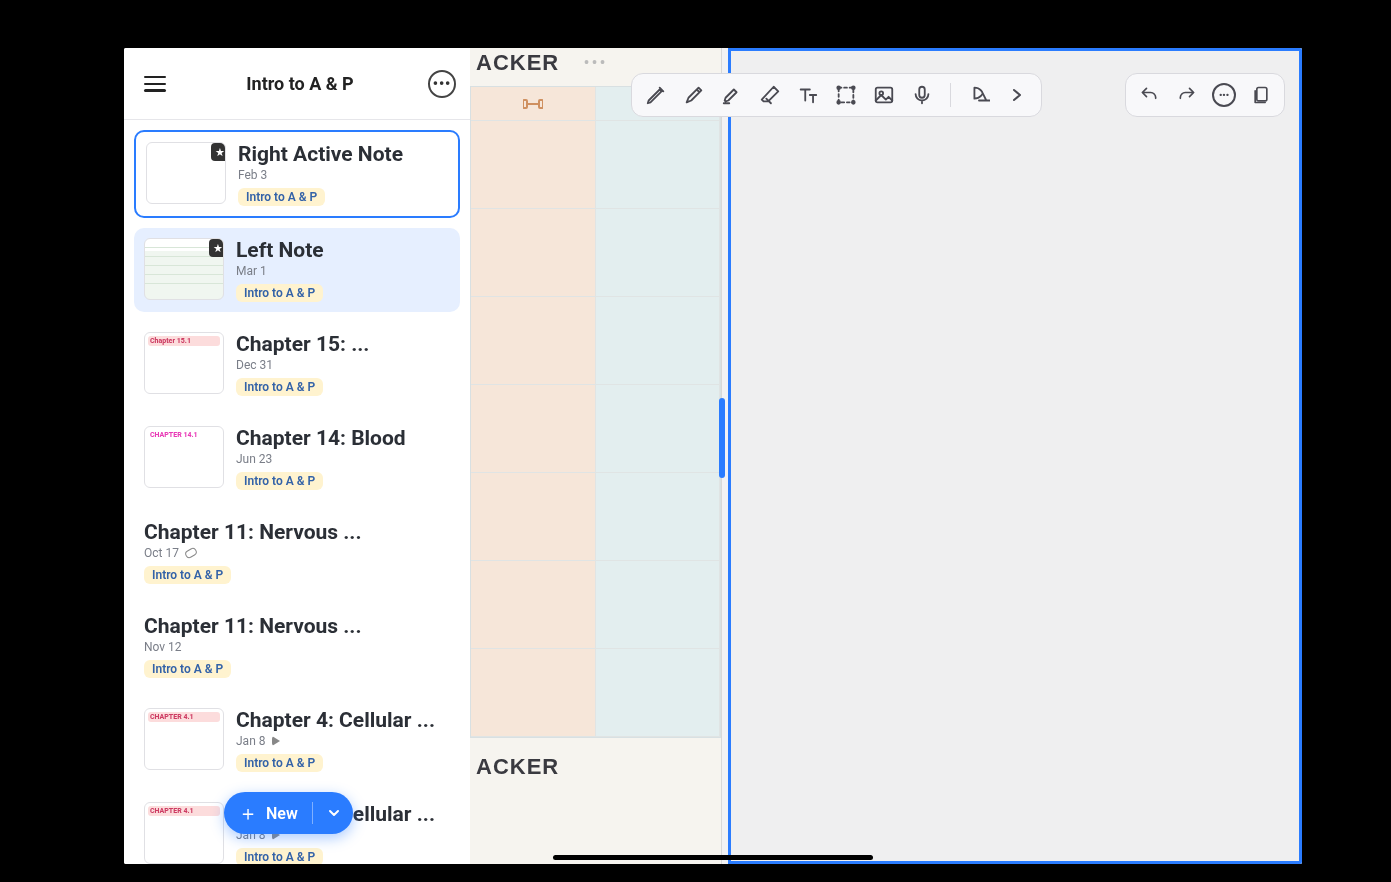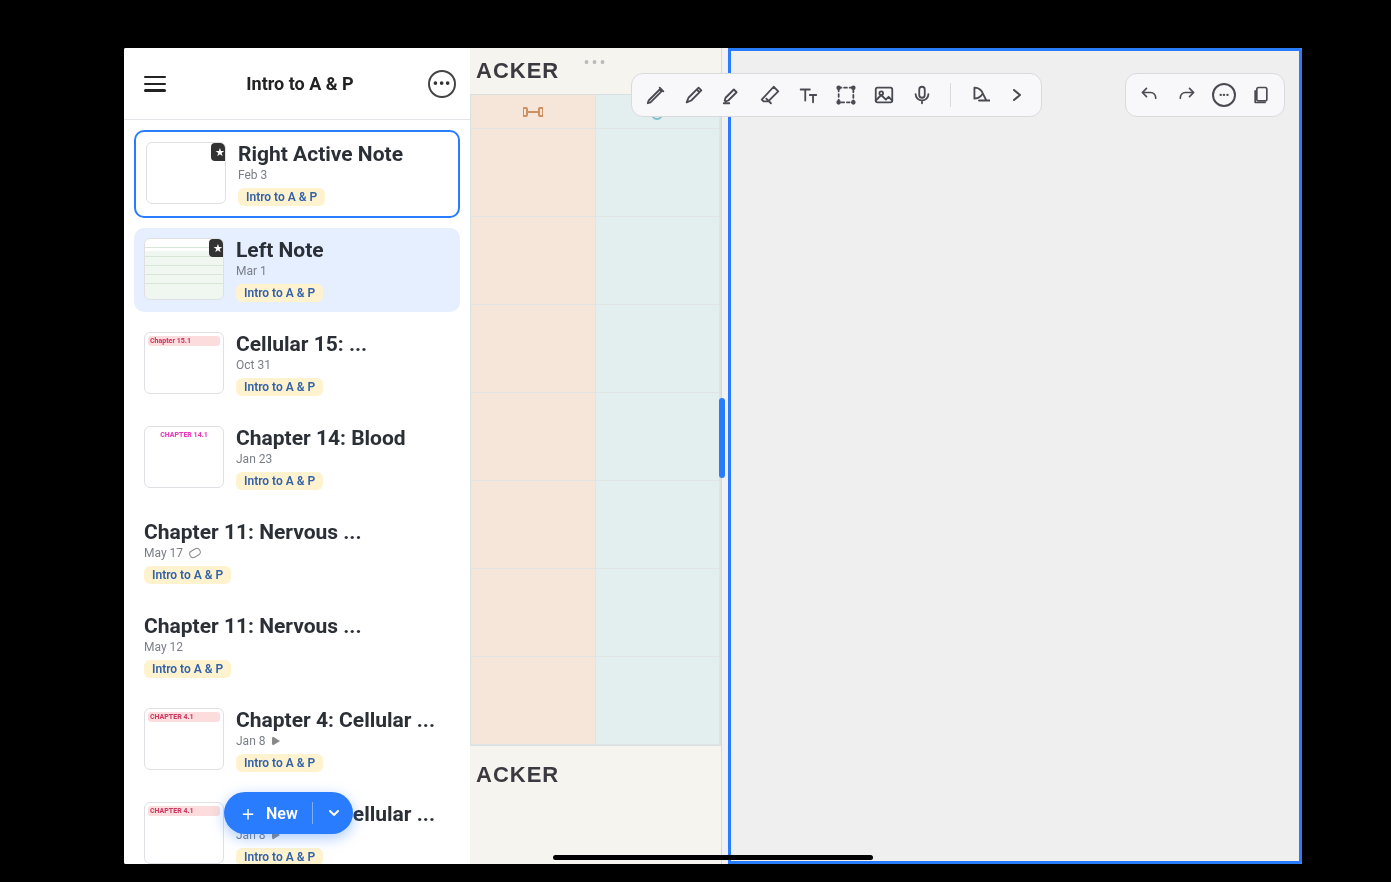--- a/index.html
+++ b/index.html
@@ -30,40 +30,40 @@
   .note-list { flex:1; overflow-y:auto; padding: 10px 10px 80px 10px; }
   .note-card { display:flex; gap:12px; padding: 10px; border-radius: 10px; margin-bottom: 10px; align-items:flex-start; position:relative; }
   .note-card.active { border:2px solid #2a7cff; background:#fff; box-shadow: 0 0 0 2px rgba(42,124,255,.0); }
   .note-card.secondary { background:#e6efff; }
   .thumb { width:80px; height:62px; border-radius:6px; border:1px solid #e0e0e4; flex:none; background:#fff; overflow:hidden; position:relative; }
   .thumb.plain { background:#fff; }
   .thumb.tracker { background:linear-gradient(180deg,#fff 0 12px,#f0f6f0 12px 100%); }
   .thumb.chapter { background:#fff; display:flex; flex-direction:column; padding:3px; gap:9px; }
   .thumb.chapter .ch-title { font-size:7px; font-weight:800; color:#cd3c63; padding:1px 2px; }
   .thumb.chapter .ch-title.red { background:#fcdcdc; border-radius:3px; display:inline-block; }
-  .thumb.chapter .ch-title.pink { color:#e83bb6;text-align:center; }
+  .thumb.chapter .ch-title.pink { color:#e83bb6; }
   .thumb.chapter .ch-title.green { background:#cdeacb; color:#2a7a2a; }
   .thumb.chapter .ln { height:3px; background:#dcdce0; margin:0 2px; border-radius:2px; }
   .thumb.chapter .ln.hl { background:#91a7f0; }
   .star-mark { position:absolute; top:0px; right:-4px; width:18px; height:18px; background:#333; border-radius:4px; display:flex; align-items:center; justify-content:center; color:#fff; font-size:11px; }
   .note-meta { flex:1; min-width:0; }
   .note-title { font-size:21px; font-weight:700; color:#2b2f36; white-space:nowrap; overflow:hidden; text-overflow:ellipsis; }
   .note-date { font-size:12px; color:#7a7e88; margin-top:2px; display:flex; align-items:center; gap:6px; }
   .tag { display:inline-block; font-size:12px; font-weight:600; color:#3362a8; background:#fff3cf; border-radius:6px; padding:2px 8px; margin-top:6px; }
   .mini-ic { width:12px; height:12px; border:1.2px solid #888; border-radius:3px; display:inline-block; }
   .mini-ic.play { border:none; width:0; height:0; border-left:8px solid #888; border-top:5px solid transparent; border-bottom:5px solid transparent; }
   .mini-ic.link { border:1.2px solid #888; border-radius:6px; width:12px; height:8px; transform:rotate(-30deg); }
 
   
   .new-btn { position:absolute; bottom:30px; left:100px; height:42px; background:#2a7cff; color:#fff; border-radius:21px; display:flex; align-items:center; padding:0 12px 0 14px; font-size:16px; font-weight:600; gap:8px; box-shadow:0 4px 14px rgba(42,124,255,.4); }
   .new-btn .sep { width:1px; height:22px; background:rgba(255,255,255,.4); margin:0 6px; }
   .plus { font-size:20px; font-weight:400; }
 
   
-  .mid-head { padding: 8px 0 0 0; }
+  .mid-head { padding: 0 0 0 0; }
   .mid-title { font-family: Impact, 'Arial Black', sans-serif; font-weight:900; letter-spacing:1px; font-size:22px; color:#3a3a40; padding:2px 0 10px 6px; }
   .table { border:1px solid #d8e0e2; background:#fff; }
   .trow { display:flex; height:88px; }
   .tcell { flex:1; border-right:1px solid #e0e4e4; border-bottom:1px solid #e0e4e4; }
   .tcell.orange { background:#f6e6d9; }
   .tcell.green { background:#e3eeef; }
   .thead { display:flex; }
   .thead .tcell { height:34px; text-align:center; color:#c38a5e; }
   .thead .tcell.green { color:#8ac4cb; }
   .mid-title2 { margin-top:14px; }
@@ -148,47 +148,47 @@
           <div class="note-card">
             <div class="thumb chapter">
               <div class="ch-title red">Chapter 15.1</div>
               <div class="ln hl"></div>
               <div class="ln"></div>
               <div class="ln"></div>
               <div class="ln hl"></div>
               <div class="ln"></div>
               <div class="ln"></div>
             </div>
-            <div class="note-meta"><div class="note-title">Cellular 15: ...</div><div class="note-date">
-                <span>Oct 31</span>
+            <div class="note-meta"><div class="note-title">Chapter 15: ...</div><div class="note-date">
+                <span>Dec 31</span>
               </div><div class="tag">Intro to A &amp; P</div></div>
           </div>
           <div class="note-card">
             <div class="thumb chapter">
               <div class="ch-title pink">CHAPTER 14.1</div>
               <div class="ln hl"></div>
               <div class="ln"></div>
               <div class="ln"></div>
               <div class="ln hl"></div>
               <div class="ln"></div>
               <div class="ln"></div>
             </div>
             <div class="note-meta"><div class="note-title">Chapter 14: Blood</div><div class="note-date">
-                <span>Jan 23</span>
+                <span>Jun 23</span>
               </div><div class="tag">Intro to A &amp; P</div></div>
           </div>
           <div class="note-card">
             <div class="note-meta"><div class="note-title">Chapter 11: Nervous ...</div><div class="note-date">
-                <span>May 17</span>
+                <span>Oct 17</span>
                 <span class="mini-ic link"></span>
               </div><div class="tag">Intro to A &amp; P</div></div>
           </div>
           <div class="note-card">
             <div class="note-meta"><div class="note-title">Chapter 11: Nervous ...</div><div class="note-date">
-                <span>May 12</span>
+                <span>Nov 12</span>
               </div><div class="tag">Intro to A &amp; P</div></div>
           </div>
           <div class="note-card">
             <div class="thumb chapter">
               <div class="ch-title red">CHAPTER 4.1</div>
               <div class="ln hl"></div>
               <div class="ln"></div>
               <div class="ln"></div>
               <div class="ln hl"></div>
               <div class="ln"></div>

